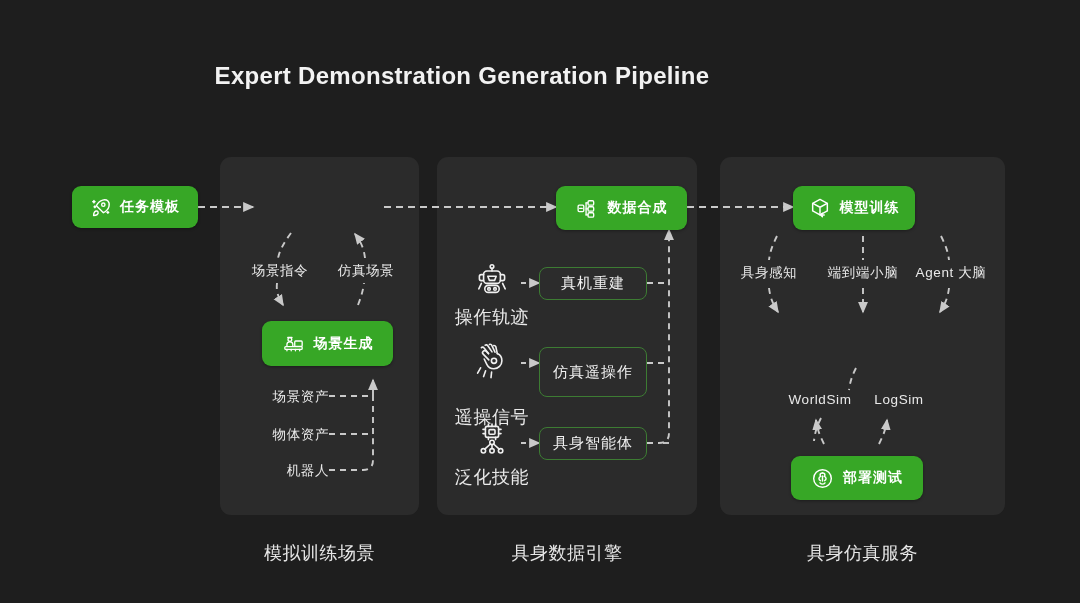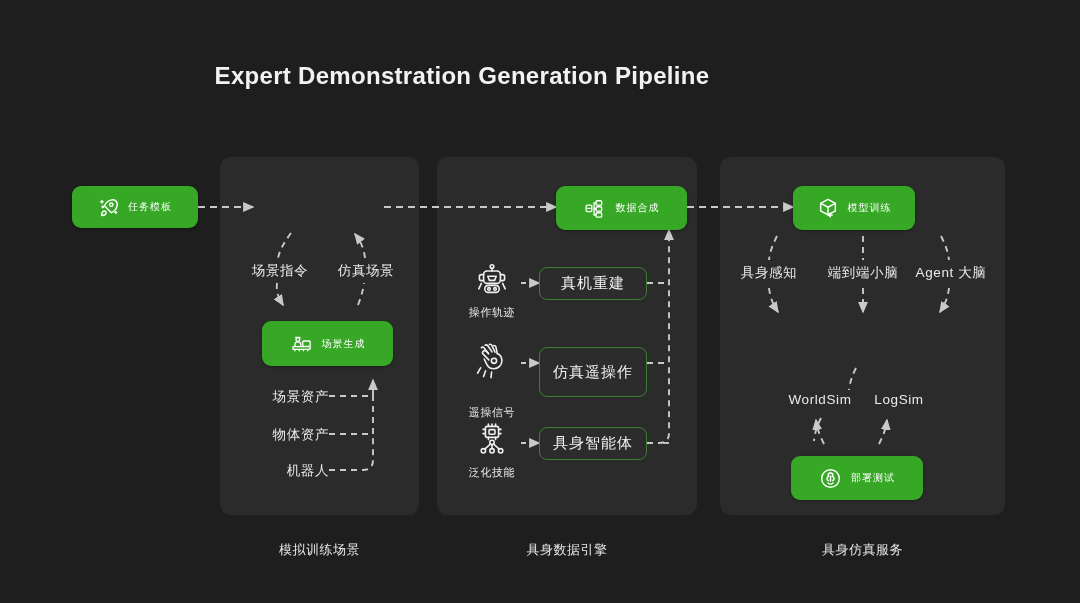--- a/index.html
+++ b/index.html
@@ -24,42 +24,42 @@
 
   .panel{
     position:absolute;
     background:#2b2b2b;
     border-radius:11px;
   }
 
   .caption{
     position:absolute;
     color:#e6e6e6;
-    font-size:13px;
+    font-size:18px;
     text-align:center;
     letter-spacing:.5px;
   }
 
   
   .pill{
     position:absolute;
     background:#37a726;
     border-radius:9px;
     display:flex;
     align-items:center;
     justify-content:center;
     gap:9px;
     box-sizing:border-box;
     padding:0 14px;
     box-shadow:0 1px 3px rgba(0,0,0,.35);
   }
   .pill .lbl{
     color:#ffffff;
-    font-size:10px;
-    font-weight:400;
+    font-size:14px;
+    font-weight:700;
     letter-spacing:1px;
     white-space:nowrap;
   }
   .pill svg{display:block;}
 
   
   .obox{
     position:absolute;
     background:#2c2c2c;
     border:1.4px solid #3d7c33;
@@ -79,21 +79,21 @@
     position:absolute;
     color:#e9e9e9;
     font-size:13.5px;
     letter-spacing:.6px;
     white-space:nowrap;
     text-align:center;
   }
   .icon-label{
     position:absolute;
     color:#e9e9e9;
-    font-size:11px;
+    font-size:18px;
     letter-spacing:.6px;
     white-space:nowrap;
     text-align:center;
   }
   .src-icon{position:absolute;}
   .src-icon svg{display:block;}
 
   svg.wires{position:absolute;left:0;top:0;width:1080px;height:603px;pointer-events:none;}
 </style>
 </head>

